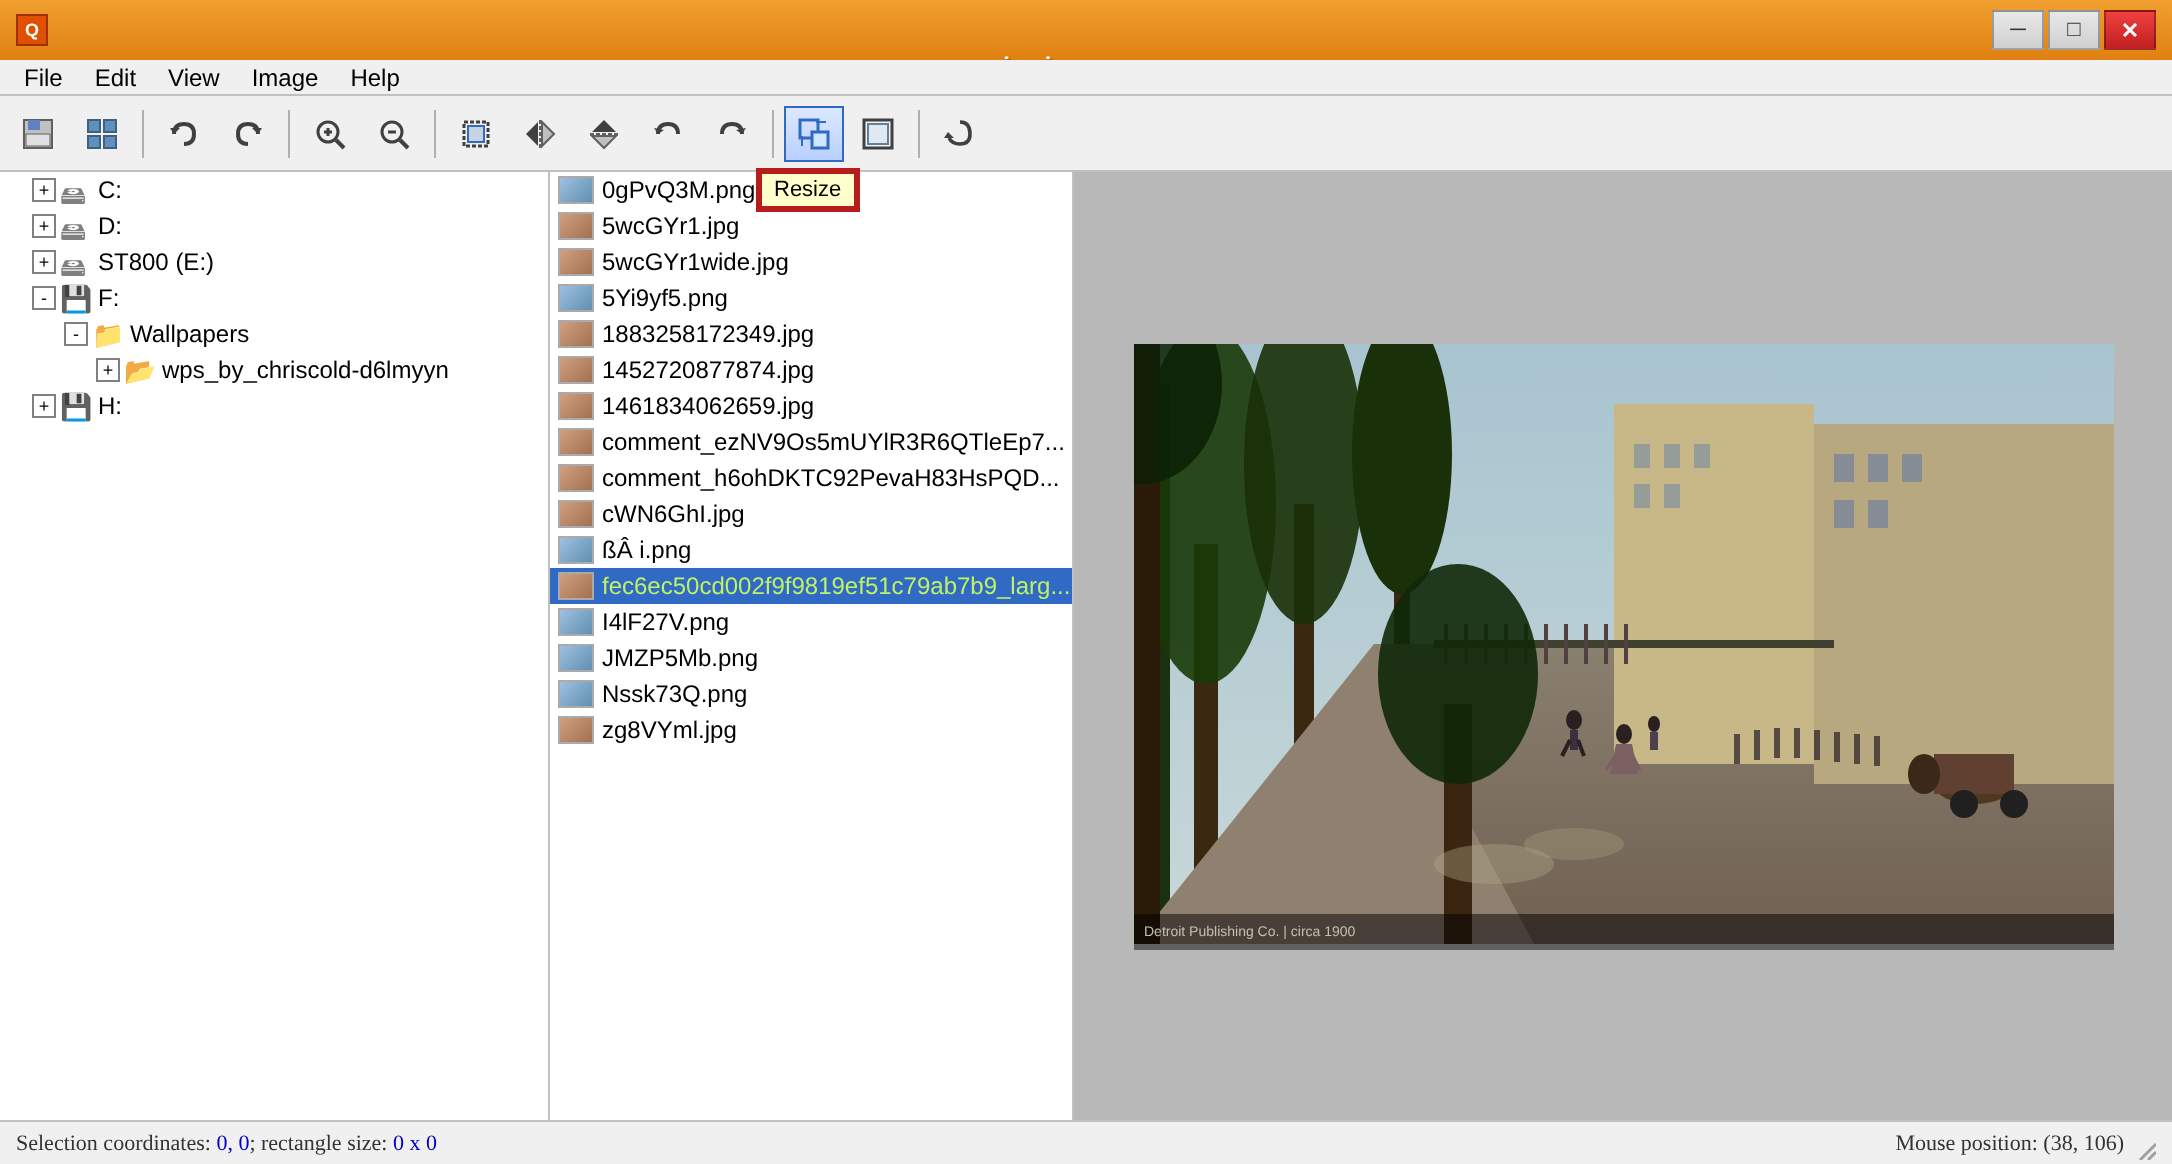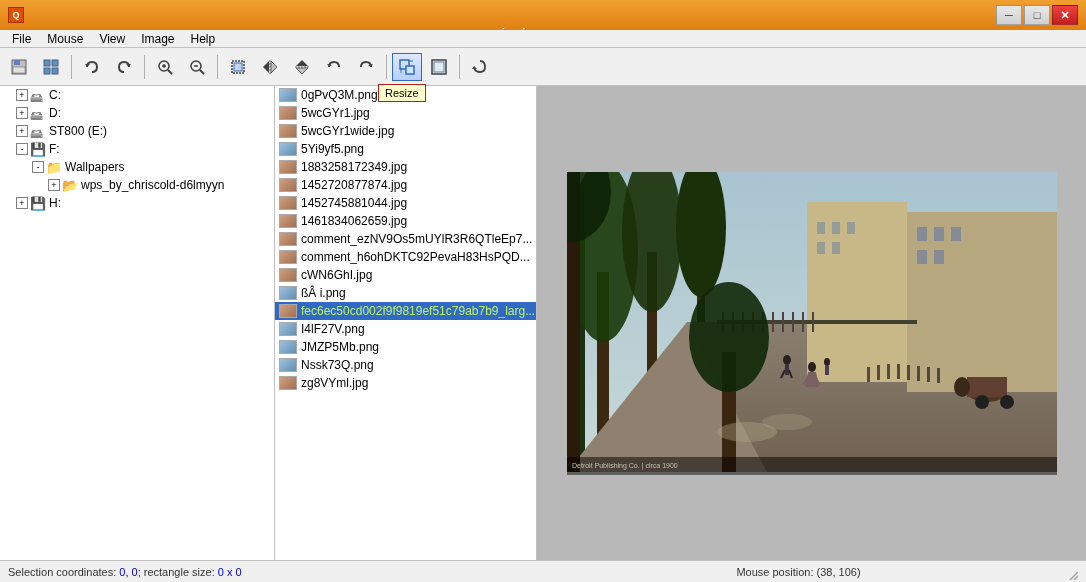--- a/index.html
+++ b/index.html
@@ -116,21 +116,21 @@
       width: 1px;
       height: 24px;
       background: #b0b0b0;
       margin: 0 3px;
     }
     .tooltip-box {
       position: absolute;
       top: 36px;
       left: 378px;
       background: #ffffcc;
-      border: 1px solid #b91c1c;
+      border: 3px solid #b91c1c;
       padding: 2px 6px;
       font-size: 11px;
       color: #000;
       z-index: 100;
       pointer-events: none;
     }
 
     
     #main {
       display: flex;
@@ -172,27 +172,28 @@
       height: 22px;
       background: #f0f0f0;
       border-top: 1px solid #c0c0c0;
       display: flex;
       align-items: center;
       padding: 0 8px;
       gap: 0;
       flex-shrink: 0;
       font-size: 11px;
       color: #333;
+      font-family: Liberation Serif, serif;
     }
     .status-left {
       flex: 1;
     }
     .status-right {
       flex: 1;
-      text-align: center;
+      text-align: right;
     }
     .status-highlight {
       color: #0000cc;
     }
     .status-corner {
       width: 16px;
       height: 16px;
       margin-left: auto;
     }
 
@@ -287,21 +288,21 @@
   <div id="titlebar-title">qimvi</div>
   <div id="titlebar-controls">
     <div class="title-btn">─</div>
     <div class="title-btn">□</div>
     <div class="title-btn close-btn">✕</div>
   </div>
 </div>
 
 <div id="menubar">
   <span class="menu-item">File</span>
-  <span class="menu-item">Mouse</span>
+  <span class="menu-item">Edit</span>
   <span class="menu-item">View</span>
   <span class="menu-item">Image</span>
   <span class="menu-item">Help</span>
 </div>
 
 <div id="toolbar">
 
   <div class="tool-btn" title="Save">
     <svg width="18" height="18" viewBox="0 0 18 18">
         <rect x="2" y="2" width="14" height="14" fill="#c0c0c0" stroke="#606060" stroke-width="1"></rect>
@@ -492,24 +493,20 @@
       <div class="file-thumb png"></div>
       <span>5Yi9yf5.png</span>
     </div>
     <div class="file-item">
       <div class="file-thumb jpg"></div>
       <span>1883258172349.jpg</span>
     </div>
     <div class="file-item">
       <div class="file-thumb jpg"></div>
       <span>1452720877874.jpg</span>
-    </div>
-    <div class="file-item">
-      <div class="file-thumb jpg"></div>
-      <span>1452745881044.jpg</span>
     </div>
     <div class="file-item">
       <div class="file-thumb jpg"></div>
       <span>1461834062659.jpg</span>
     </div>
     <div class="file-item">
       <div class="file-thumb jpg"></div>
       <span>comment_ezNV9Os5mUYlR3R6QTleEp7...</span>
     </div>
     <div class="file-item">

